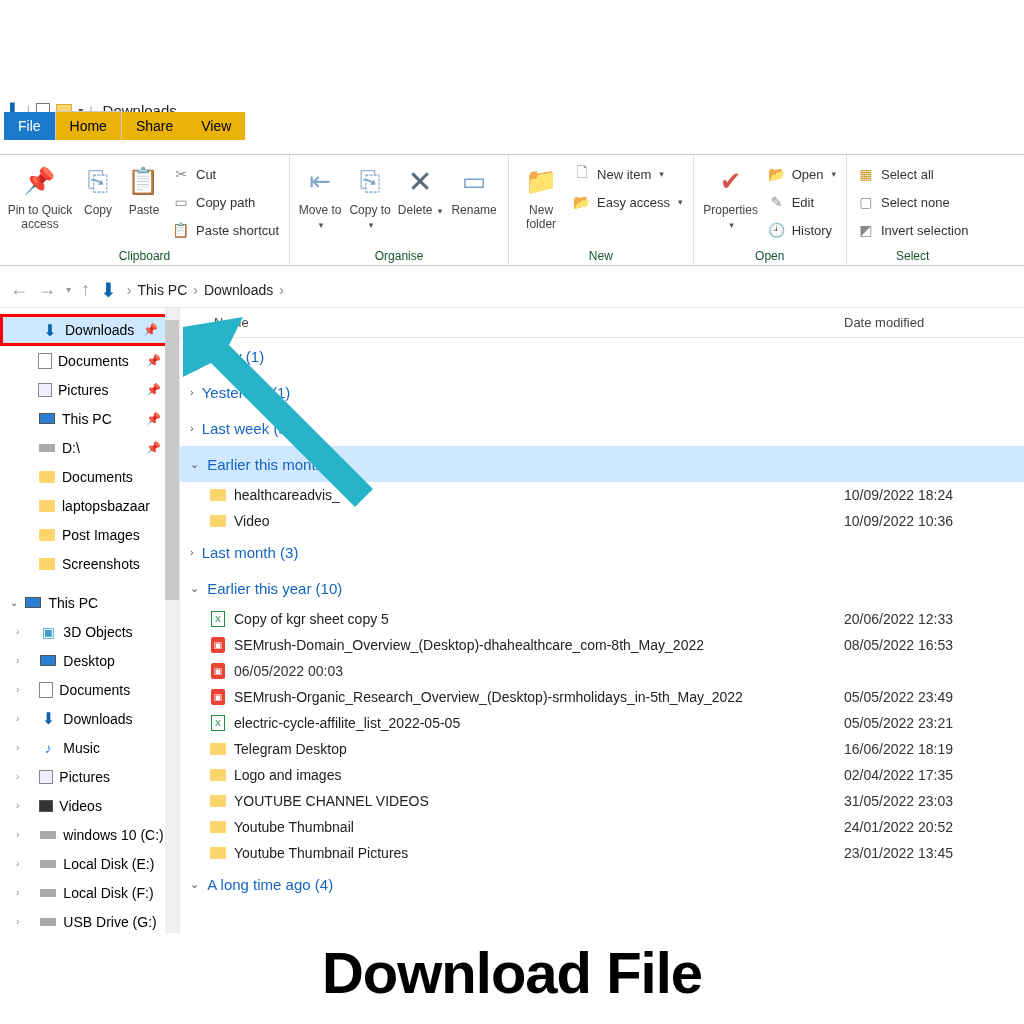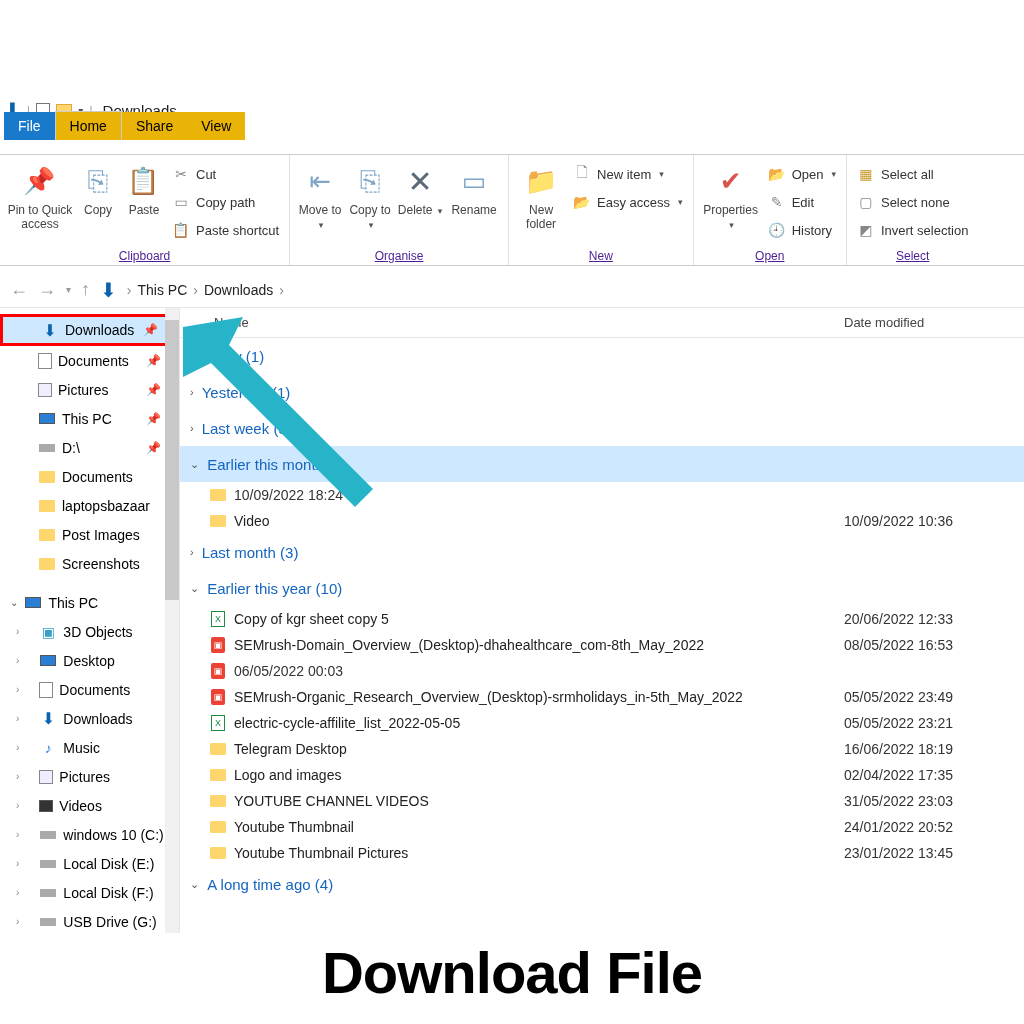--- a/index.html
+++ b/index.html
@@ -12,21 +12,21 @@
 .qa-folder { width: 16px; height: 13px; background: #ffd66e; border: 1px solid #dca93a; }
 .qa-title { font-size: 15px; color: #222; margin-left: 4px; }
 
 .tabs { position: absolute; top: 110px; left: 4px; display: flex; align-items: flex-end; height: 30px; }
 .tab { padding: 6px 14px; font-size: 14px; cursor: pointer; background: #eab308; }
 .tab.file { background: #1979ca; color: #fff; }
 .tab.active { border-top: 1px solid #ccc; border-left: 1px solid #ccc; border-right: 1px solid #ccc; }
 
 .ribbon { position: absolute; top: 154px; left: 0; right: 0; height: 112px; border-top: 1px solid #ccc; border-bottom: 1px solid #ccc; background: #fff; display: flex; }
 .ribbon-group { display: flex; flex-direction: column; justify-content: space-between; padding: 4px 6px 2px; border-right: 1px solid #e0e0e0; }
-.ribbon-group-label { text-align: center; font-size: 12px; color: #4c1d95; padding-top: 2px; text-decoration: underline; }
+.ribbon-group-label { text-align: center; font-size: 12px; color: #14532d; padding-top: 2px; }
 .ribbon-items { display: flex; align-items: flex-start; gap: 2px; height: 88px; }
 .ribbon-btn-large { display: flex; flex-direction: column; align-items: center; justify-content: flex-start; width: 56px; text-align: center; font-size: 12px; color: #444; padding-top: 4px; cursor: pointer; }
 .ribbon-btn-large .icon { width: 36px; height: 36px; margin-bottom: 4px; display: flex; align-items: center; justify-content: center; font-size: 26px; color: #7fa6c9; }
 .ribbon-btn-small { display: flex; align-items: center; gap: 6px; height: 26px; font-size: 13px; color: #333; padding: 0 4px; cursor: pointer; white-space: nowrap; }
 .ribbon-btn-small .icon { width: 18px; font-size: 14px; color: #888; text-align: center; }
 .ribbon-stack { display: flex; flex-direction: column; gap: 2px; padding-top: 2px; }
 .dropdown-caret { font-size: 9px; color: #555; margin-left: 2px; }
 
 .addrbar { position: absolute; top: 272px; left: 0; right: 0; height: 36px; border-bottom: 1px solid #e6e6e6; display: flex; align-items: center; padding: 0 10px; gap: 10px; }
 .nav-arrow { font-size: 18px; color: #999; cursor: pointer; }
@@ -381,20 +381,21 @@
           <span>Last week (5)</span>
         </div>
         <div class="group-row sel">
           <span class="chev">⌄</span>
           <span>Earlier this month (2)</span>
         </div>
         <div class="file-row">
           <span class="ficon">
             <span class="icon-folder"></span>
           </span>
+          <span class="fname">healthcareadvis_</span>
           <span class="fdate">10/09/2022 18:24</span>
         </div>
         <div class="file-row">
           <span class="ficon">
             <span class="icon-folder"></span>
           </span>
           <span class="fname">Video</span>
           <span class="fdate">10/09/2022 10:36</span>
         </div>
         <div class="group-row">

